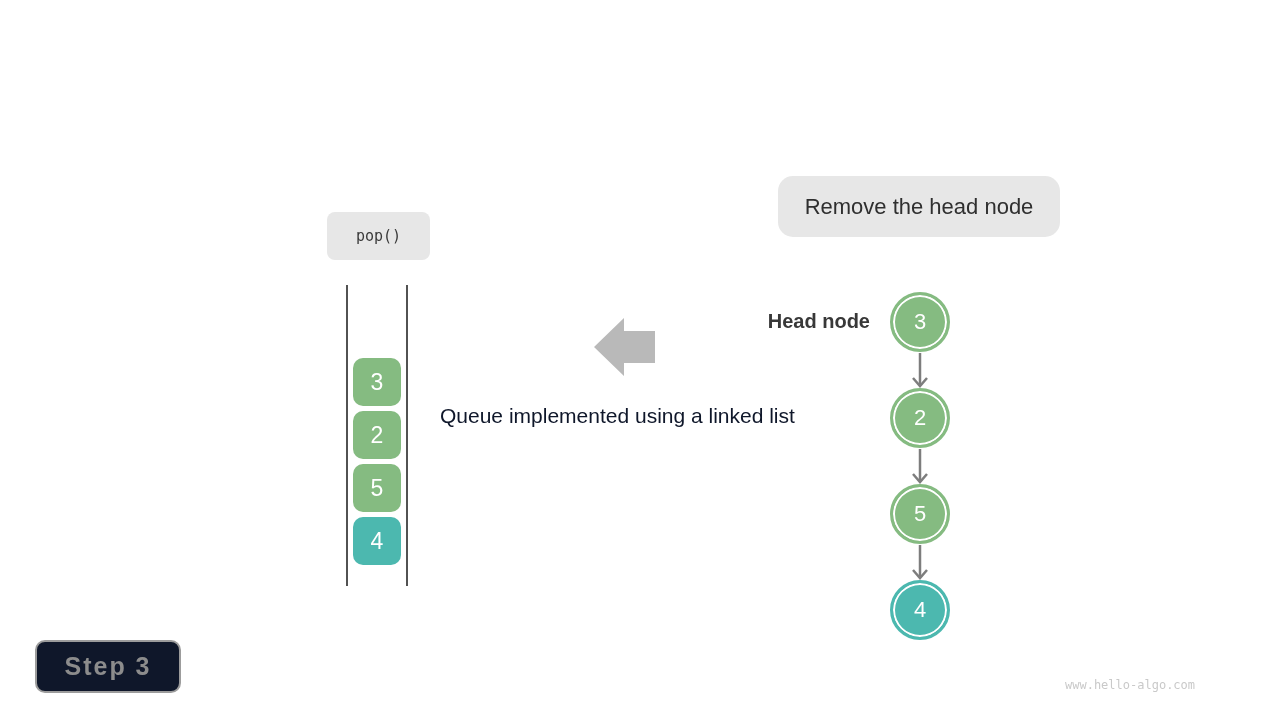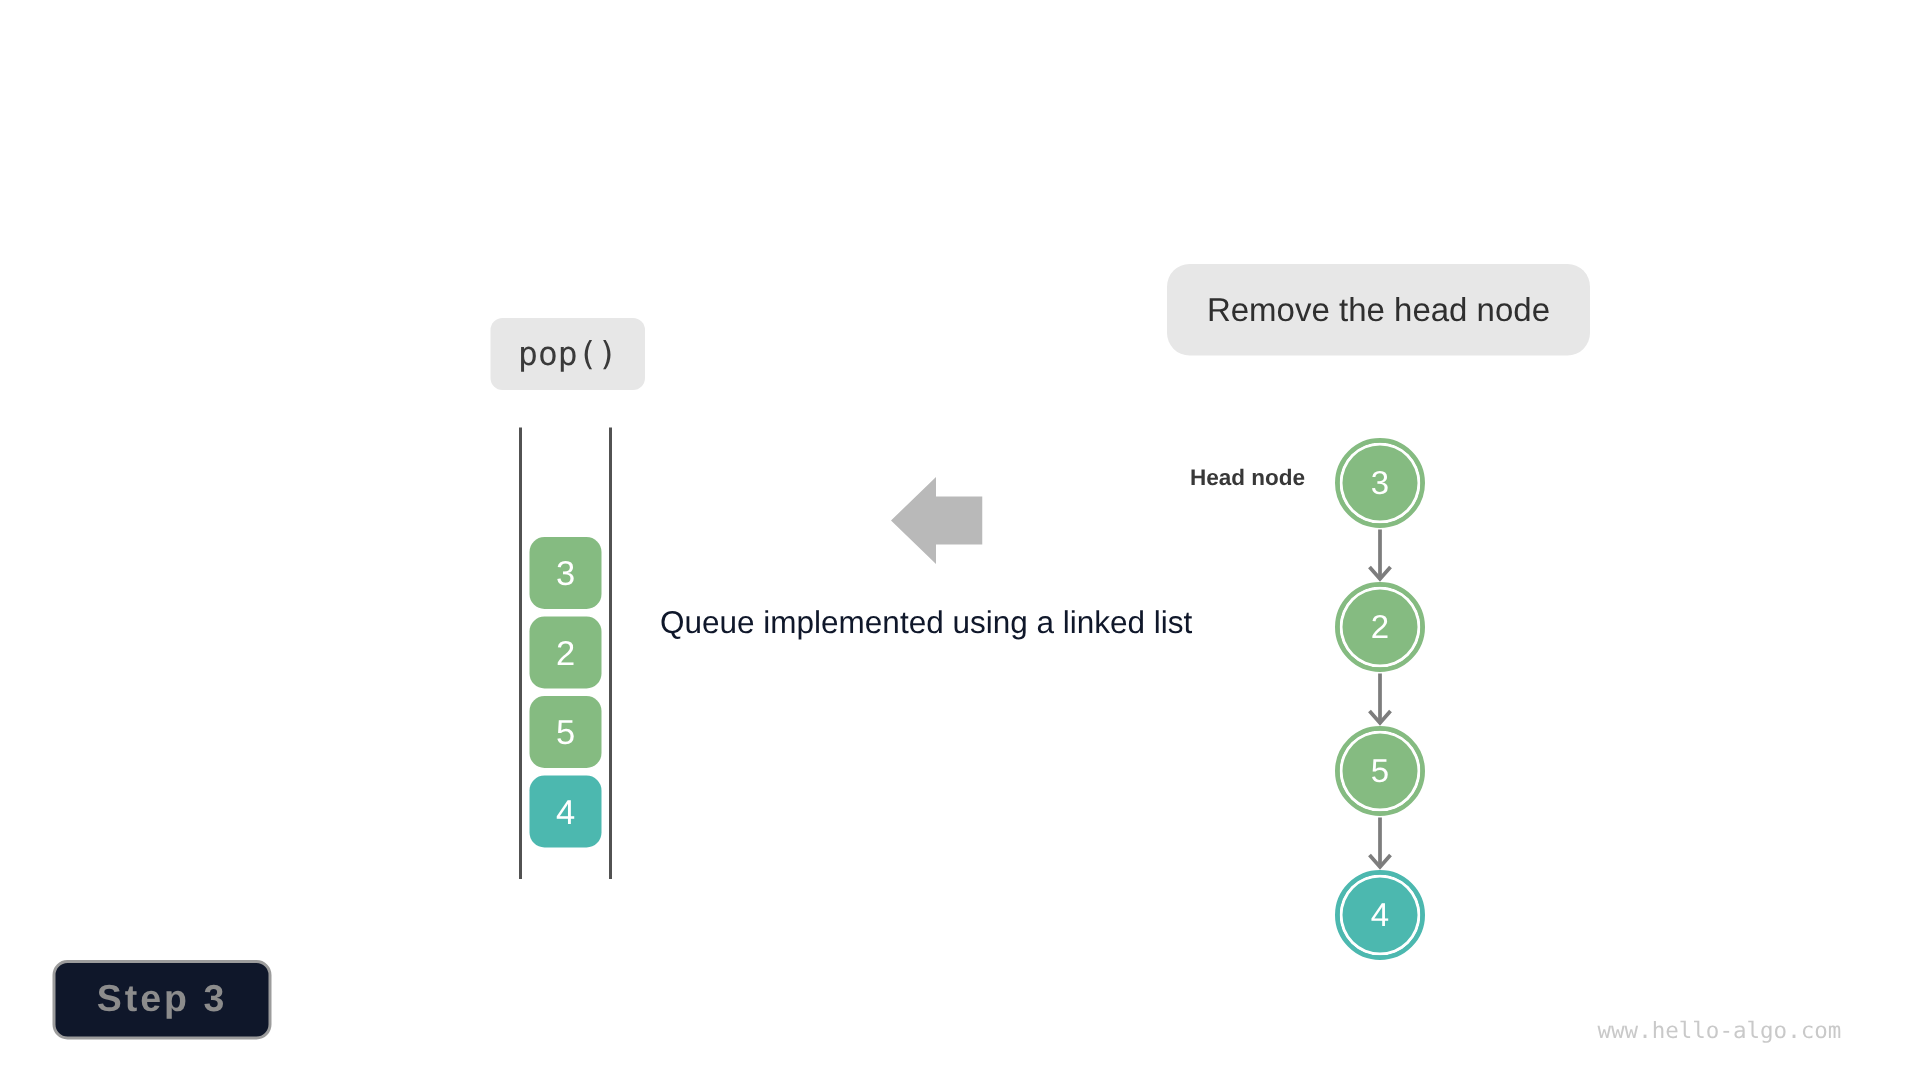--- a/index.html
+++ b/index.html
@@ -18,21 +18,21 @@
     background: #e7e7e7;
     display: flex;
     align-items: center;
     justify-content: center;
     color: #3a3a3a;
   }
   .pill.op {
     left: 327px; top: 212px; width: 103px; height: 48px;
     border-radius: 8px;
     font-family: "DejaVu Sans Mono", monospace;
-    font-size: 22px;
+    font-size: 15px;
   }
   .pill.caption {
     left: 778px; top: 176px; width: 282px; height: 61px;
     border-radius: 15px;
     font-size: 22px;
     color: #2f2f2f;
   }
   
   .stack-line {
     position: absolute;
@@ -58,21 +58,21 @@
     left: 440px; top: 404px;
     font-size: 21px;
     color: #0f172a;
     white-space: nowrap;
   }
   
   .node-label {
     position: absolute;
     left: 660px; width: 210px;
     text-align: right;
-    font-size: 15px;
+    font-size: 20px;
     font-weight: bold;
     color: #383838;
   }
   .node-label.head { top: 310px; }
   .node-label.tail { top: 598px; }
   .ll-node {
     position: absolute;
     left: 890px; width: 60px; height: 60px;
     border-radius: 50%;
     background: var(--c, #85bb81);
@@ -95,21 +95,21 @@
     font-weight: bold;
     font-size: 25px;
     letter-spacing: 2px;
     color: #8c8c8c;
   }
   
   .watermark {
     position: absolute;
     left: 1065px; top: 678px;
     font-family: "DejaVu Sans Mono", monospace;
-    font-size: 15px;
+    font-size: 12px;
     color: #c9c9c9;
     white-space: nowrap;
   }
 </style>
 </head>
 <body>
 
 <div class="stage">
 
   <div class="pill op">

